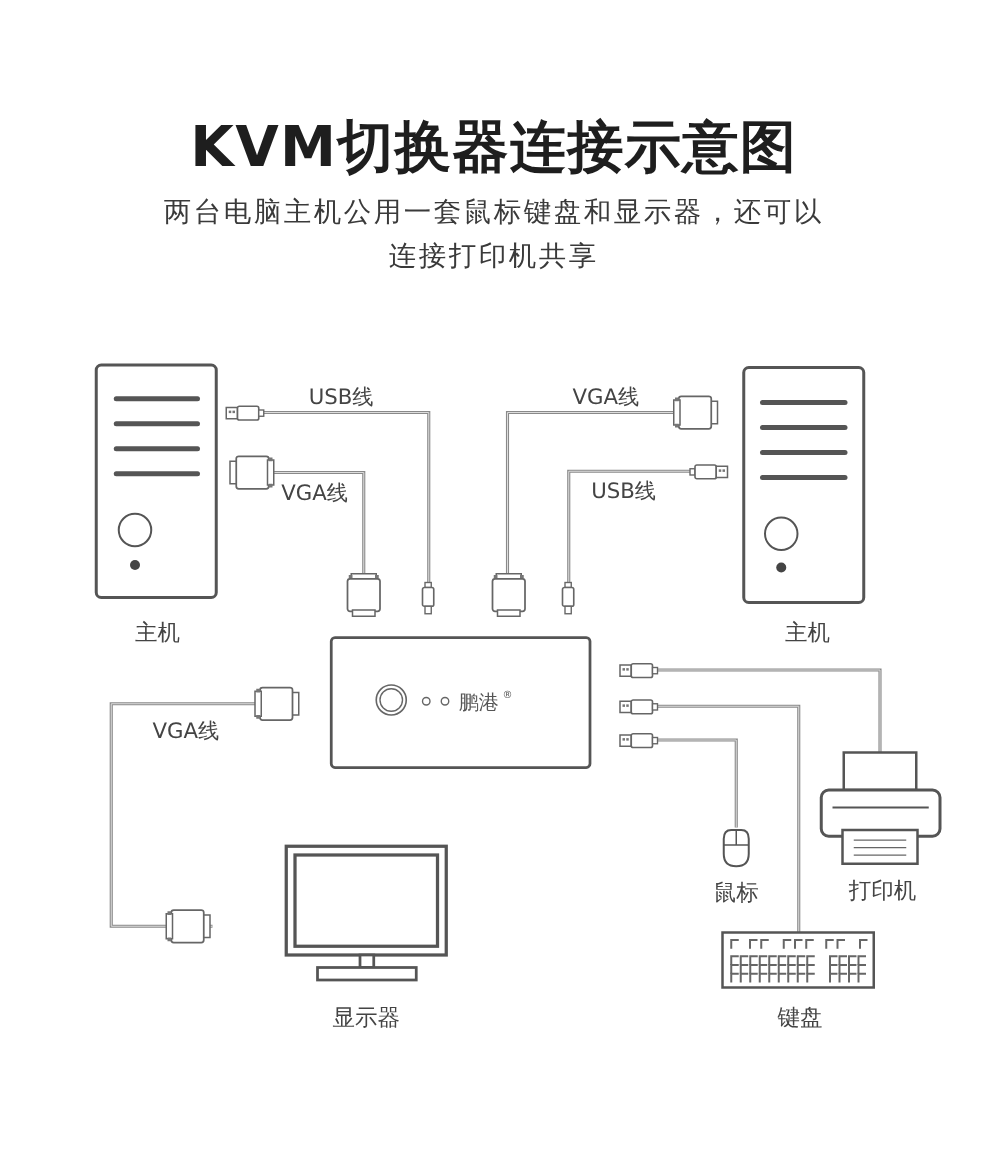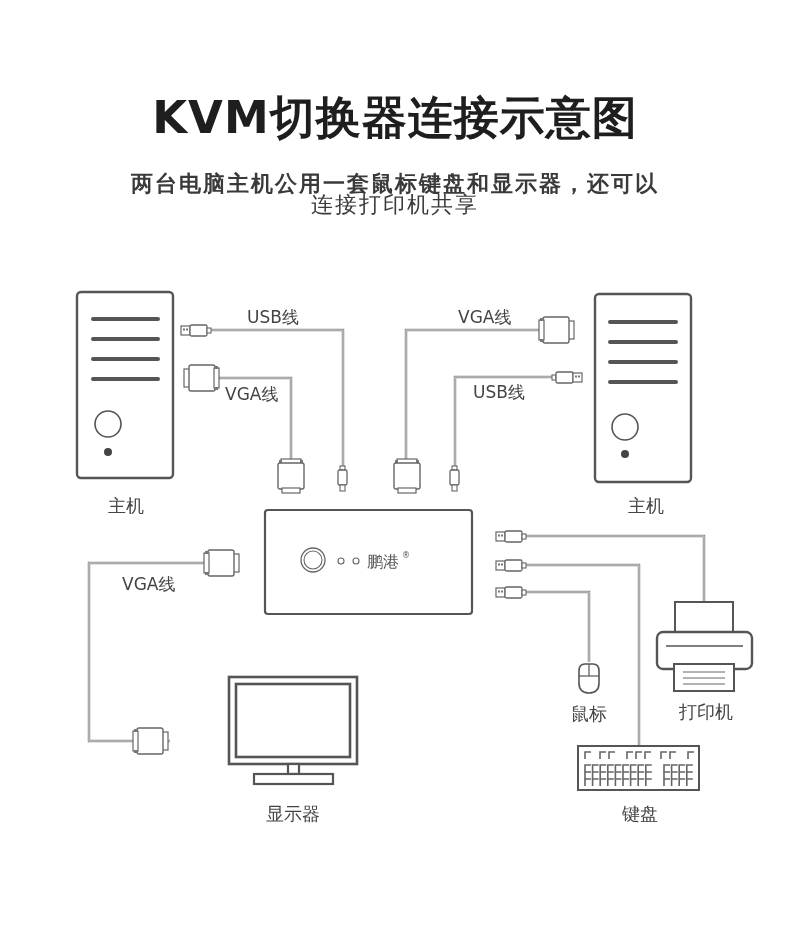--- a/index.html
+++ b/index.html
@@ -2,21 +2,21 @@
 <html><head>
 <meta charset="utf-8">
 <style>
   html, body { margin: 0; padding: 0; background: #ffffff; }
   body { width: 790px; height: 933px; position: relative; overflow: hidden;
          font-family: "DejaVu Sans", "Liberation Sans", sans-serif; color: #333; }
   .title { position: absolute; left: 0; width: 790px; top: 88px; text-align: center;
            font-size: 45px; font-weight: bold; color: #1e1e1e; letter-spacing: 1px; }
   .subtitle { position: absolute; left: 0; width: 790px; text-align: center;
               font-size: 22px; color: #3a3a3a; letter-spacing: 2px; }
-  .sub1 { top: 169px; font-weight: bold; }
+  .sub1 { top: 155px; }
   .sub2 { top: 190px; text-align: center; }
   svg { position: absolute; left: 0; top: 0; }
   .lbl { font-family: "DejaVu Sans", "Liberation Sans", sans-serif; fill: #444; font-size: 17px; }
   .lblb { font-family: "DejaVu Sans", "Liberation Sans", sans-serif; fill: #444; font-size: 18px; }
 </style>
 </head>
 <body>
 
 <div class="title">KVM切换器连接示意图</div>
 <div class="subtitle sub1">两台电脑主机公用一套鼠标键盘和显示器，还可以</div>

